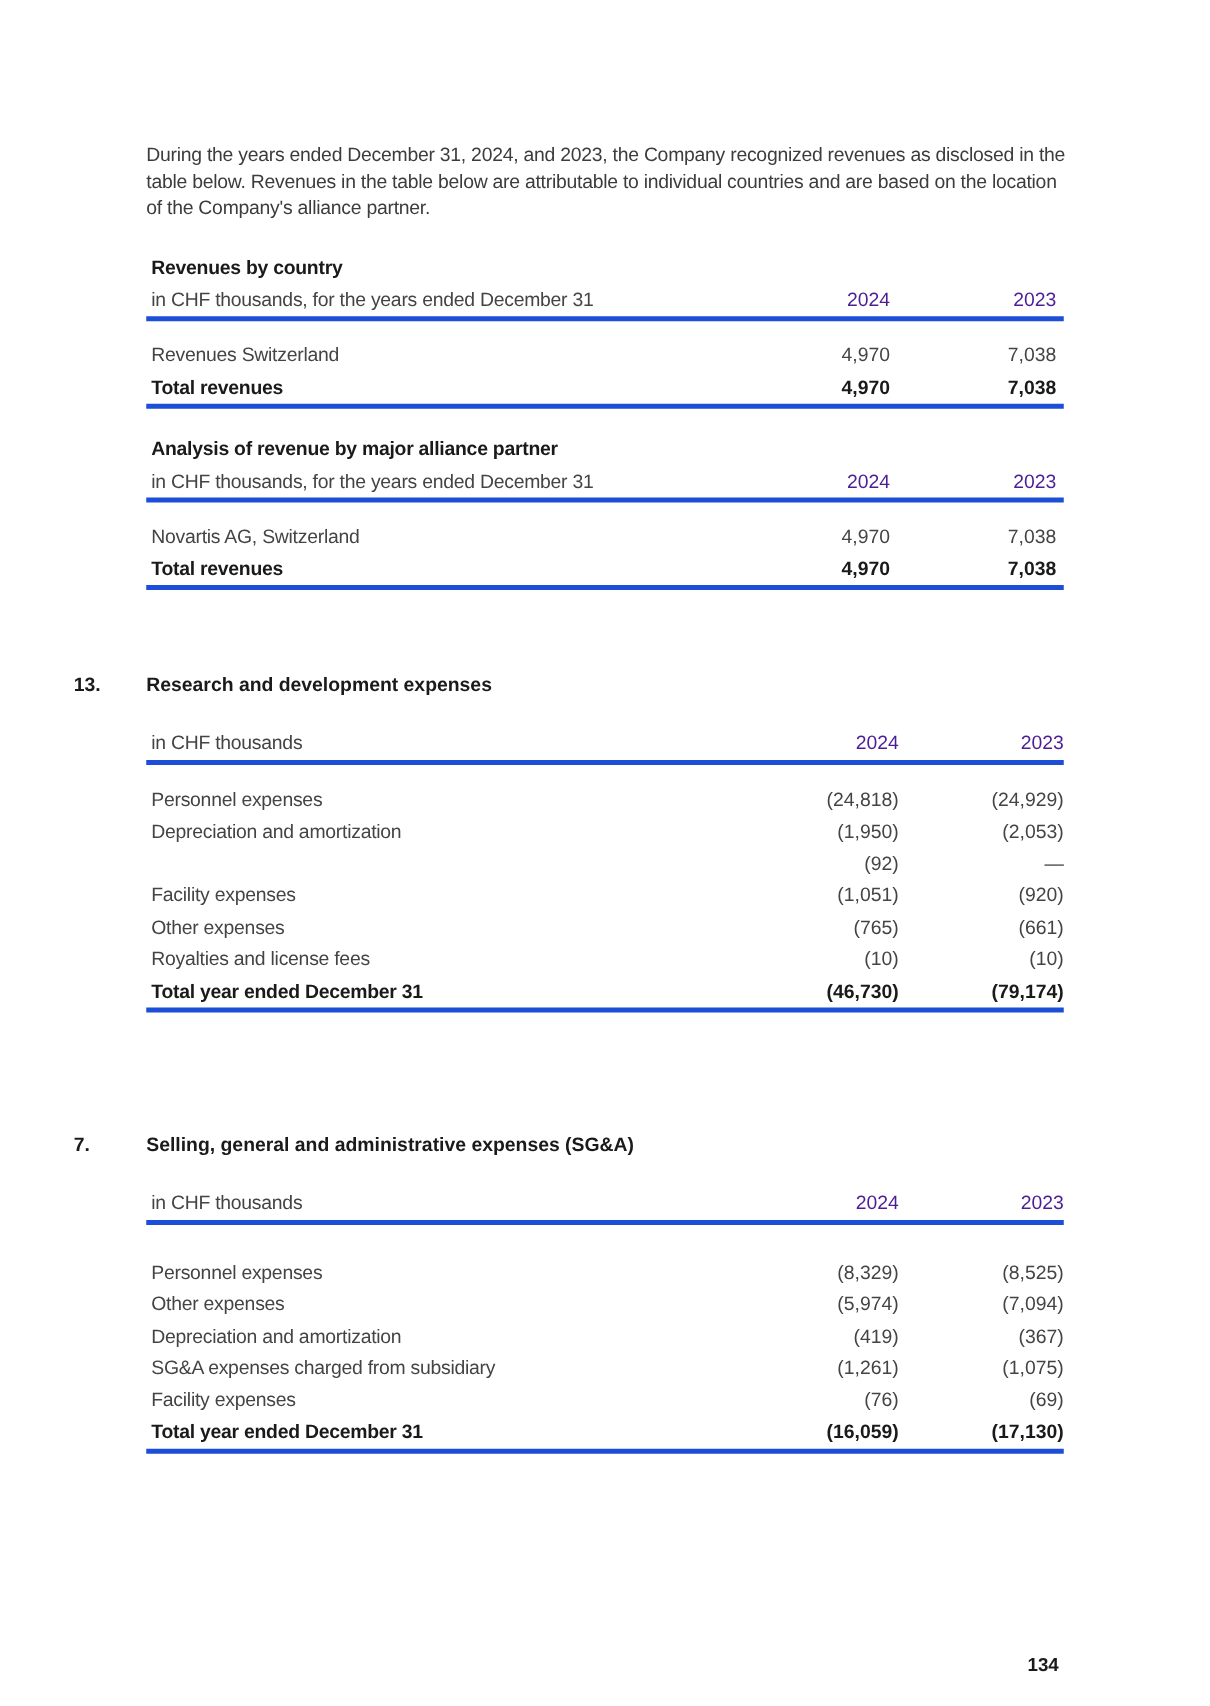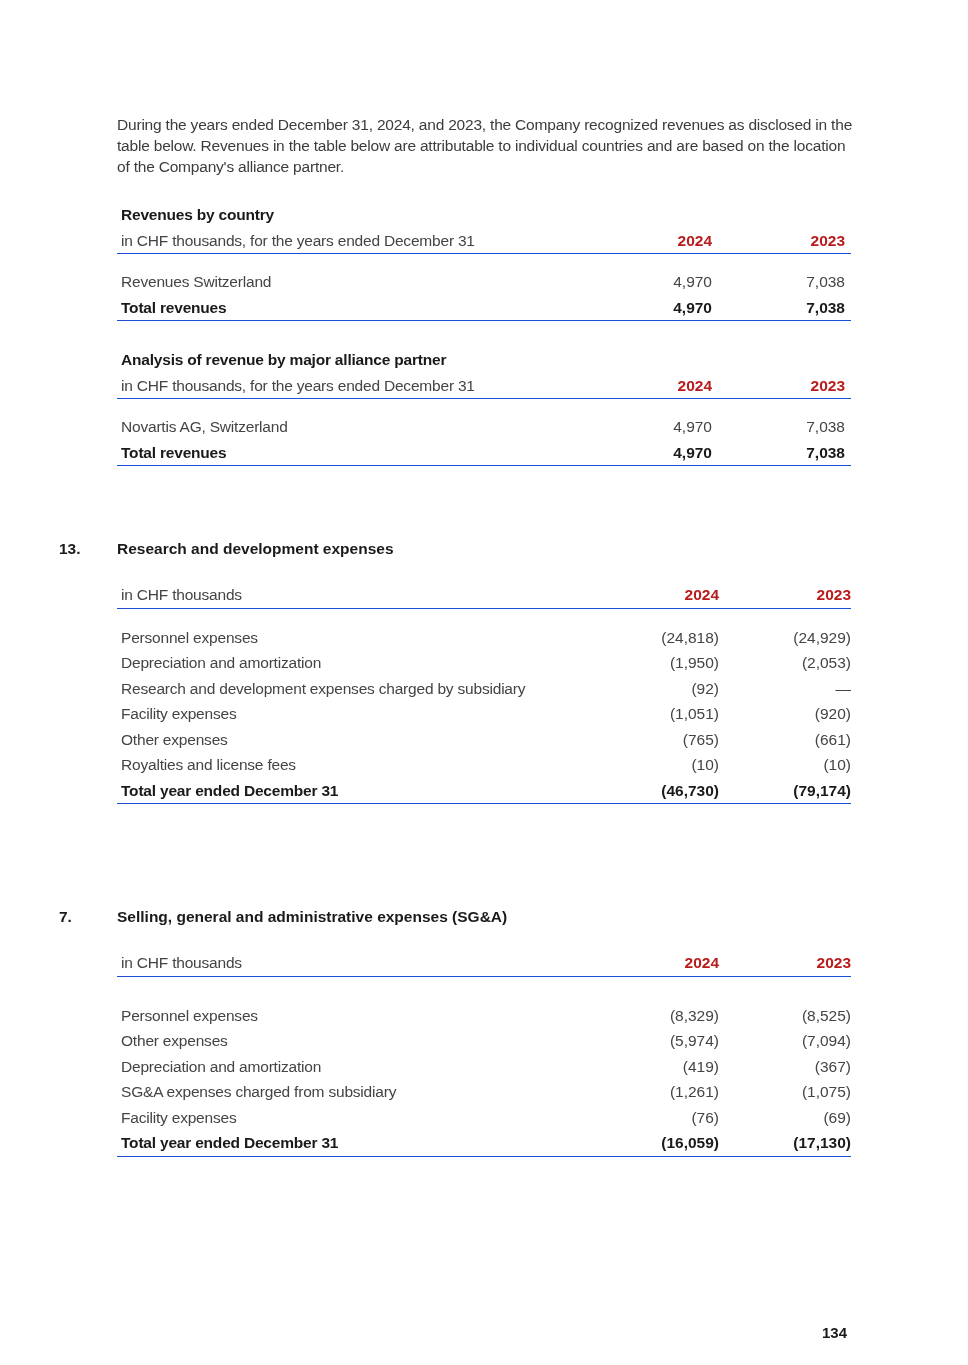--- a/index.html
+++ b/index.html
@@ -6,23 +6,23 @@
   body { width: 968px; height: 1365px; position: relative; font-family: "Liberation Sans", sans-serif; color: #3a3a3a; }
   .page { position: absolute; left: 0; top: 0; width: 968px; height: 1365px; border-radius: 10px; }
   .intro { position: absolute; left: 117px; top: 114px; width: 740px; font-size: 15.5px; line-height: 21px; color: #3c3c3c; letter-spacing: -0.2px; }
   .tbl { position: absolute; left: 117px; width: 734px; }
   .row { position: relative; height: 25.5px; font-size: 15.5px; line-height: 25.5px; }
   .row .label { position: absolute; left: 4px; white-space: nowrap; color: #444; letter-spacing: -0.2px; }
   .row .c1, .row .c2 { position: absolute; text-align: right; white-space: nowrap; color: #444; }
   .rev .c1 { right: 139px; } .rev .c2 { right: 6px; }
   .exp .c1 { right: 132px; } .exp .c2 { right: 0px; }
   .bold .label, .bold .c1, .bold .c2 { font-weight: bold; color: #1a1a1a; }
-  .hdr .c1, .hdr .c2 { font-weight: bold; color: #b91c1c; text-align: right; }
+  .hdr .c1, .hdr .c2 { font-weight: normal; color: #4c1d95; text-align: right; }
   .title .label { font-weight: bold; color: #1a1a1a; }
-  .redline { border-bottom: 1px solid #1d4ed8; }
+  .redline { border-bottom: 4px solid #1d4ed8; }
   .spacer { height: 15px; }
   .section-heading { position: absolute; left: 59px; font-size: 15.5px; font-weight: bold; color: #1a1a1a; }
   .section-heading .num { position: absolute; left: 0; text-align: right; }
   .section-heading .txt { position: absolute; left: 58px; white-space: nowrap; }
   .pagenum { position: absolute; left: 822px; top: 1324px; font-size: 15px; font-weight: bold; color: #1a1a1a; }
 </style>
 </head>
 <body>
 
 <div class="page">
@@ -88,21 +88,20 @@
         <span class="label">Personnel expenses</span>
         <span class="c1">(24,818)</span>
         <span class="c2">(24,929)</span>
       </div>
     <div class="row">
         <span class="label">Depreciation and amortization</span>
         <span class="c1">(1,950)</span>
         <span class="c2">(2,053)</span>
       </div>
     <div class="row">
-        <span class="label">Research and development expenses charged by subsidiary</span>
         <span class="c1">(92)</span>
         <span class="c2">—</span>
       </div>
     <div class="row">
         <span class="label">Facility expenses</span>
         <span class="c1">(1,051)</span>
         <span class="c2">(920)</span>
       </div>
     <div class="row">
         <span class="label">Other expenses</span>

